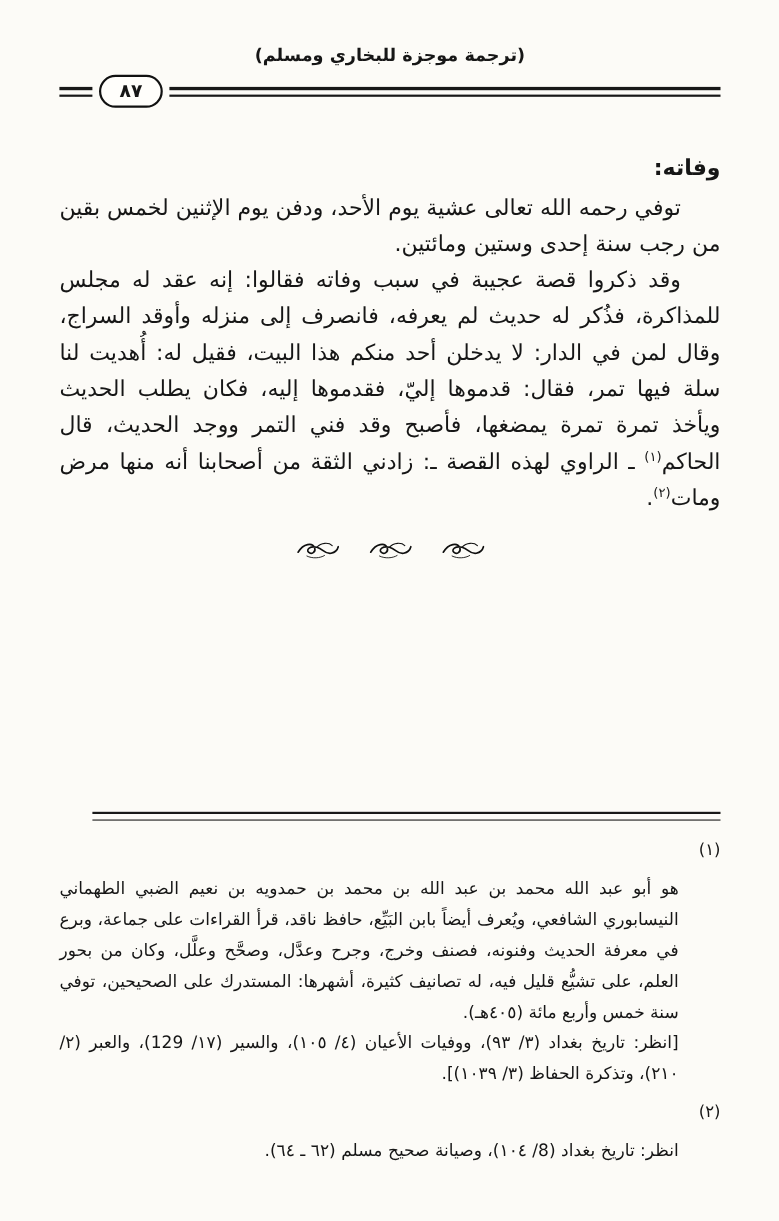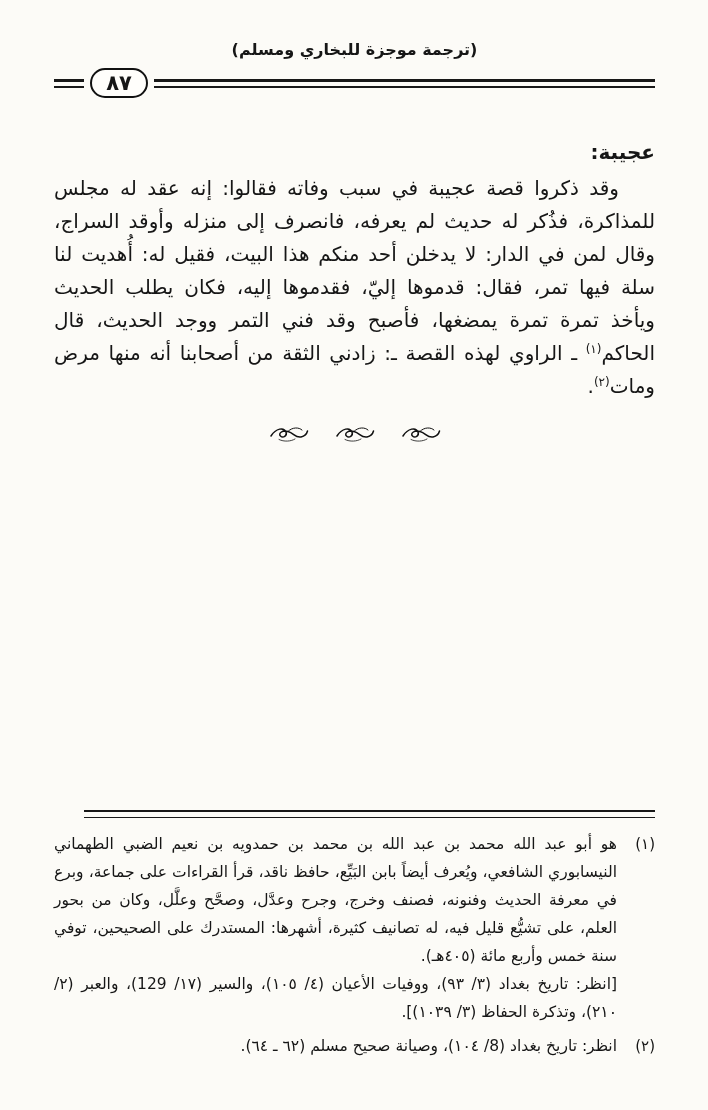--- a/index.html
+++ b/index.html
@@ -44,21 +44,21 @@
     margin: 0 6px;
     min-width: 58px;
     height: 30px;
     box-sizing: border-box;
     border: 2.5px solid #111;
     border-radius: 16px;
     display: flex;
     align-items: center;
     justify-content: center;
     font-weight: bold;
-    font-size: 21px;
+    font-size: 17px;
     background: #fffefb;
   }
   .rule-long {
     flex: 1;
     height: 9px;
     box-sizing: border-box;
     border-top: 3px solid #181818;
     border-bottom: 2px solid #181818;
   }
   
@@ -112,40 +112,42 @@
     line-height: 28px;
     text-align: justify;
     margin-bottom: 6px;
   }
   .fn-num {
     flex: 0 0 38px;
     font-size: 15px;
   }
   .fn-body {
     flex: 1;
+    margin-top: 36px;
   }
 </style>
 </head>
 <body>
 
 <div class="page">
 
   <div>
     <div class="header-title">(ترجمة موجزة للبخاري ومسلم)</div>
     <div class="rule-row">
       <div class="rule-stub"></div>
       <div class="page-number-badge">
         <span>٨٧</span>
       </div>
       <div class="rule-long"></div>
     </div>
   </div>
 
   <div class="body-text">
-    <div class="section-heading">عجيبة:</div>
+    <div class="section-heading">وفاته:</div>
+    <p class="para">توفي رحمه الله تعالى عشية يوم الأحد، ودفن يوم الإثنين لخمس بقين من رجب سنة إحدى وستين ومائتين.</p>
     <p class="para"><span>وقد ذكروا قصة عجيبة في سبب وفاته فقالوا: إنه عقد له مجلس للمذاكرة، فذُكر له حديث لم يعرفه، فانصرف إلى منزله وأوقد السراج، وقال لمن في الدار: لا يدخلن أحد منكم هذا البيت، فقيل له: أُهديت لنا سلة فيها تمر، فقال: قدموها إليّ، فقدموها إليه، فكان يطلب الحديث ويأخذ تمرة تمرة يمضغها، فأصبح وقد فني التمر ووجد الحديث، قال الحاكم</span><sup class="fn-marker">(١)</sup><span> ـ الراوي لهذه القصة ـ: زادني الثقة من أصحابنا أنه منها مرض ومات</span><sup class="fn-marker">(٢)</sup><span>.</span></p>
   </div>
 
   <div class="ornaments">
     <span>
       <svg width="40" height="18" viewBox="0 0 80 36" aria-hidden="true">
         <g fill="none" stroke="#101010" stroke-linecap="round">
           <path stroke-width="3" d="M4 22 C 14 6 30 4 34 14 C 37 22 28 27 23 22 C 18 17 26 10 38 13 C 50 16 52 26 64 24 C 72 22 76 16 77 12"></path>
           <path stroke-width="2" d="M38 13 C 46 4 60 4 66 10"></path>
           <path stroke-width="1.6" d="M20 29 C 30 34 44 33 52 28"></path>

